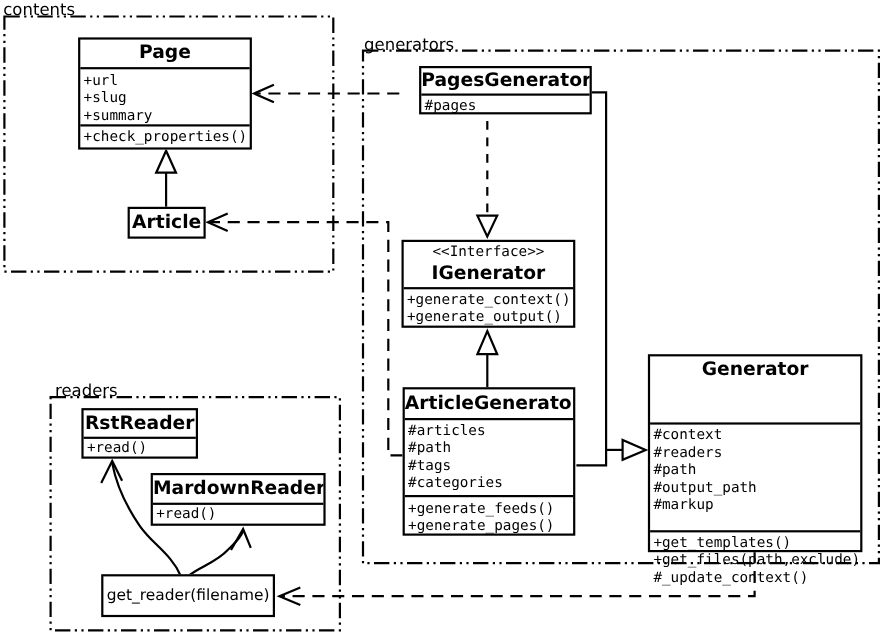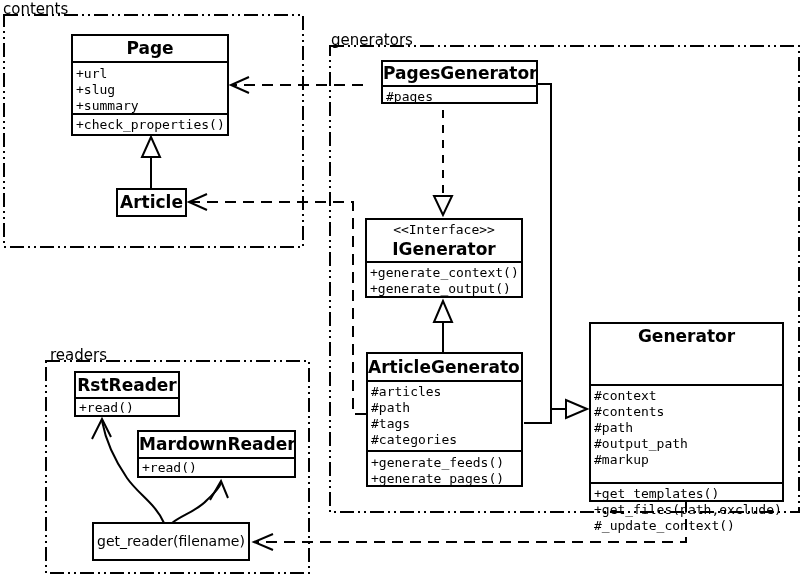--- a/index.html
+++ b/index.html
@@ -121,21 +121,21 @@
     <div class="sec" style="padding-top:3px;">
       <div class="row">+generate_feeds()</div>
       <div class="row">+generate_pages()</div>
     </div>
   </div>
 
   <div class="cls" style="left:589px;top:322px;width:195px;height:180px;">
     <div class="t" style="height:24px;line-height:24px;">Generator</div>
     <div class="sec" style="height:98px;padding-top:2px;margin-top:36px;">
       <div class="row">#context</div>
-      <div class="row">#contents</div>
+      <div class="row">#readers</div>
       <div class="row">#path</div>
       <div class="row">#output_path</div>
       <div class="row">#markup</div>
     </div>
     <div class="sec" style="padding-top:2px;">
       <div class="row">+get_templates()</div>
       <div class="row">+get_files(path,exclude)</div>
       <div class="row">#_update_context()</div>
     </div>
   </div>

